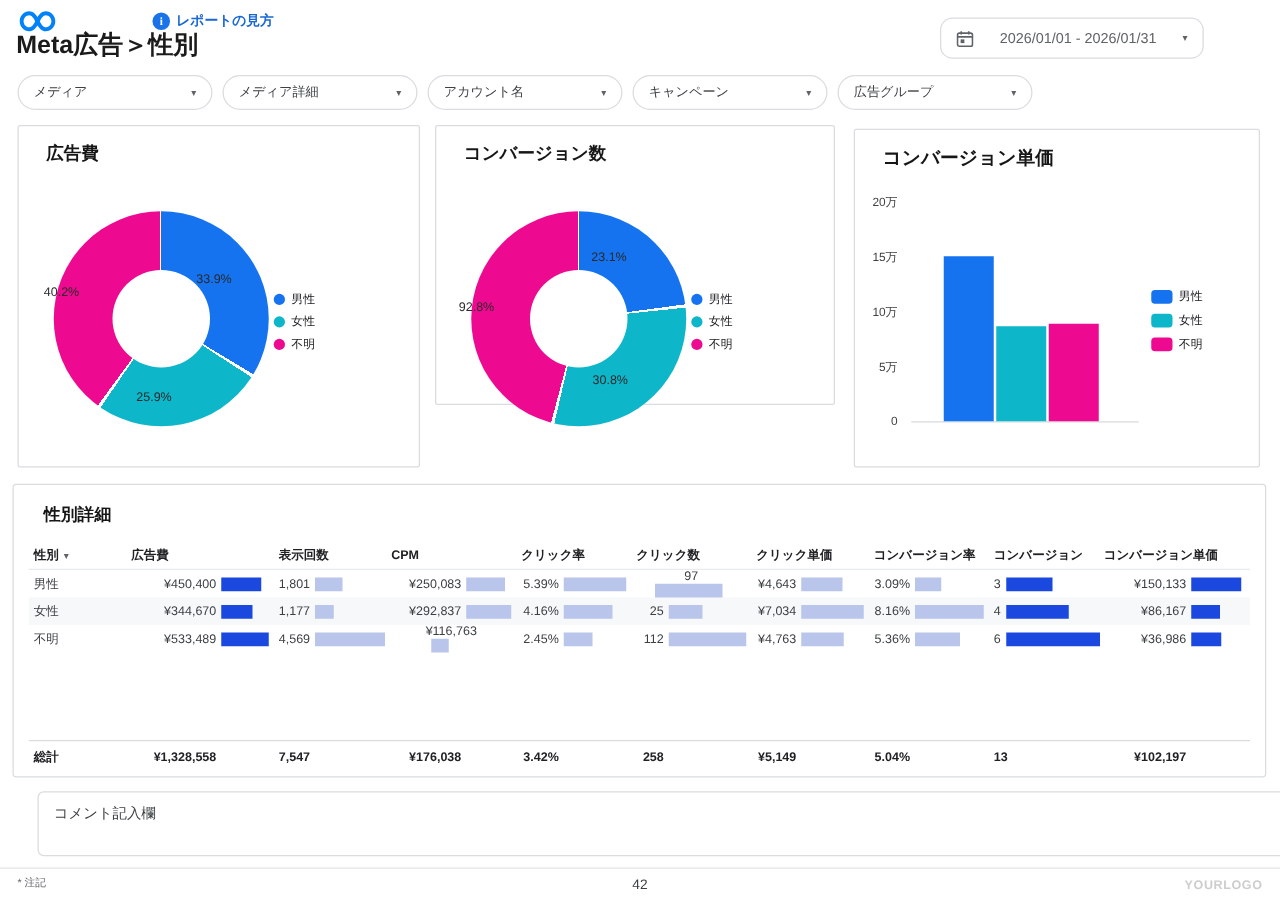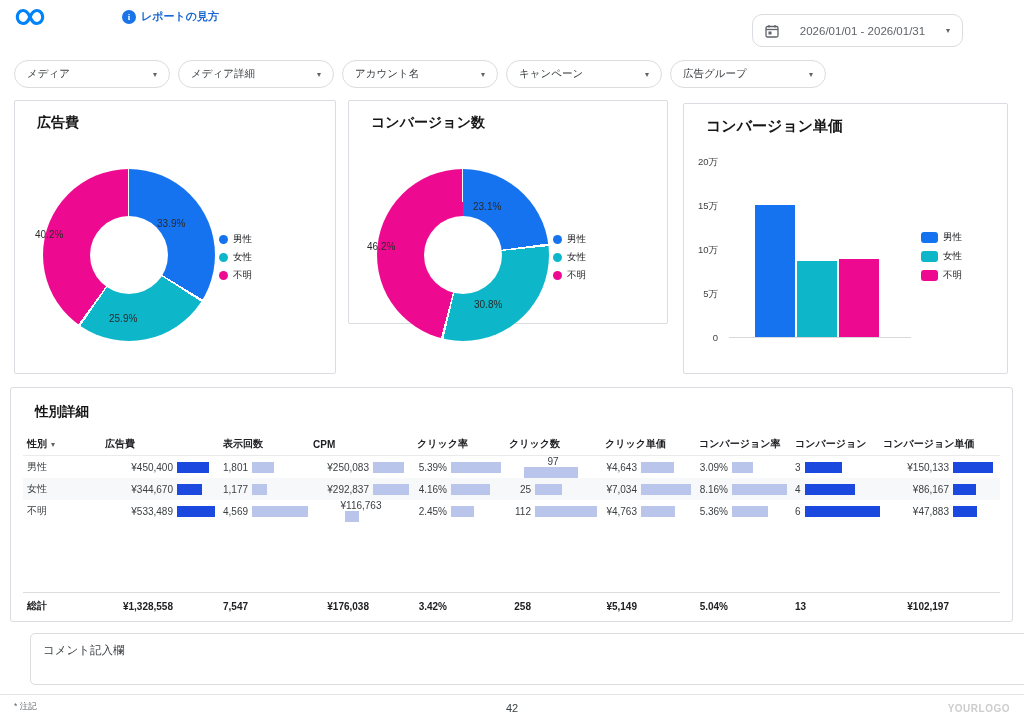--- a/index.html
+++ b/index.html
@@ -80,20 +80,21 @@
 
   <div class="logo">
     <svg viewBox="0 0 36 24" width="32" height="22">
       <path fill="#0082fb" d="M25.5 3C22 3 19.6 5.6 18 8.2 16.4 5.6 14 3 10.5 3 5.8 3 2 7 2 12s3.8 9 8.5 9c3.5 0 5.9-2.6 7.5-5.2 1.6 2.6 4 5.2 7.5 5.2 4.7 0 8.5-4 8.5-9s-3.8-9-8.5-9zm-15 14.5c-2.8 0-5-2.5-5-5.5s2.2-5.5 5-5.5c2.3 0 4.2 2.7 5.4 5.5-1.2 2.8-3.1 5.5-5.4 5.5zm15 0c-2.3 0-4.2-2.7-5.4-5.5 1.2-2.8 3.1-5.5 5.4-5.5 2.8 0 5 2.5 5 5.5s-2.2 5.5-5 5.5z"></path>
     </svg>
   </div>
   <a class="help">
     <span class="info-ic">i</span>
     <span>レポートの見方</span>
   </a>
+  <h1 class="title">Meta広告＞性別</h1>
   <div class="date-pill">
     <svg width="14" height="14" viewBox="0 0 14 14">
       <rect x="1" y="2.5" width="12" height="10.5" rx="1.5" fill="none" stroke="#5f6368" stroke-width="1.3"></rect>
       <line x1="1" y1="5.5" x2="13" y2="5.5" stroke="#5f6368" stroke-width="1.3"></line>
       <line x1="4" y1="1" x2="4" y2="3.5" stroke="#5f6368" stroke-width="1.3"></line>
       <line x1="10" y1="1" x2="10" y2="3.5" stroke="#5f6368" stroke-width="1.3"></line>
       <rect x="3.5" y="7.5" width="3" height="3" fill="#5f6368"></rect>
     </svg>
     <span class="dtext">2026/01/01 - 2026/01/31</span>
     <span class="caret">▾</span>
@@ -146,21 +147,21 @@
     </div>
   </section>
 
   <section class="card c2">
     <span class="ctitle">コンバージョン数</span>
     <div class="donut" style="background: conic-gradient(rgb(22, 115, 240) 0.25%, rgb(22, 115, 240) 22.85%, rgb(255, 255, 255) 22.85%, rgb(255, 255, 255) 23.35%, rgb(13, 182, 201) 23.35%, rgb(13, 182, 201) 53.65%, rgb(255, 255, 255) 53.65%, rgb(255, 255, 255) 54.15%, rgb(238, 10, 144) 54.15%, rgb(238, 10, 144) 99.85%, rgb(255, 255, 255) 99.85%, rgb(255, 255, 255) 100%);">
       <div class="hole"></div>
     </div>
     <span class="pct p0">23.1%</span>
     <span class="pct p1">30.8%</span>
-    <span class="pct p2">46.2%</span>
+    <span class="pct p2">92.8%</span>
     <div class="legend">
       <div class="litem">
           <span class="ldot" style="background: rgb(22, 115, 240);"></span>
           <span>男性</span>
         </div>
       <div class="litem">
           <span class="ldot" style="background: rgb(13, 182, 201);"></span>
           <span>女性</span>
         </div>
       <div class="litem">
@@ -391,21 +392,21 @@
               <span class="bar light" style="display: block; width: 66%;"></span>
             </span>
           </div>
           <div class="tc" style="width: 88px;">
             <span class="val">6</span>
             <span class="barbox" style="width: 75px;">
               <span class="bar dark" style="display: block; width: 100%;"></span>
             </span>
           </div>
           <div class="tc" style="width: 118px;">
-            <span class="val">¥47,883</span>
+            <span class="val">¥36,986</span>
             <span class="barbox" style="width: 40px;">
               <span class="bar dark" style="display: block; width: 59%;"></span>
             </span>
           </div>
         </div>
       </div>
     <div class="t-spacer"></div>
     <div id="ttotal" class="trow ttotal">
         <div class="tc first" style="width: 78px;">総計</div>
         <div class="tc" style="width: 118px;">

